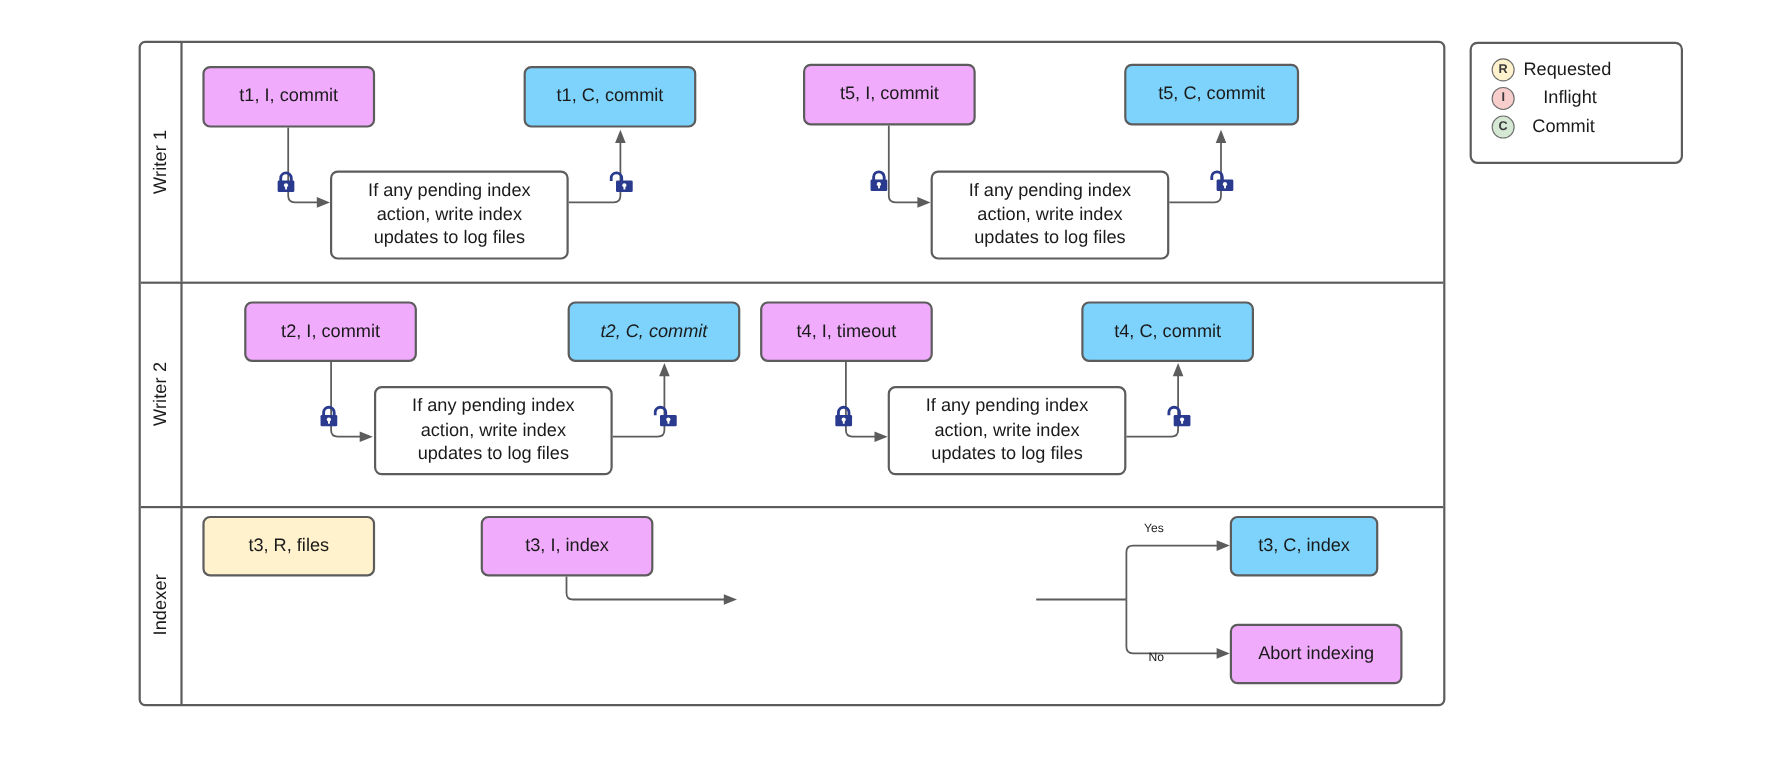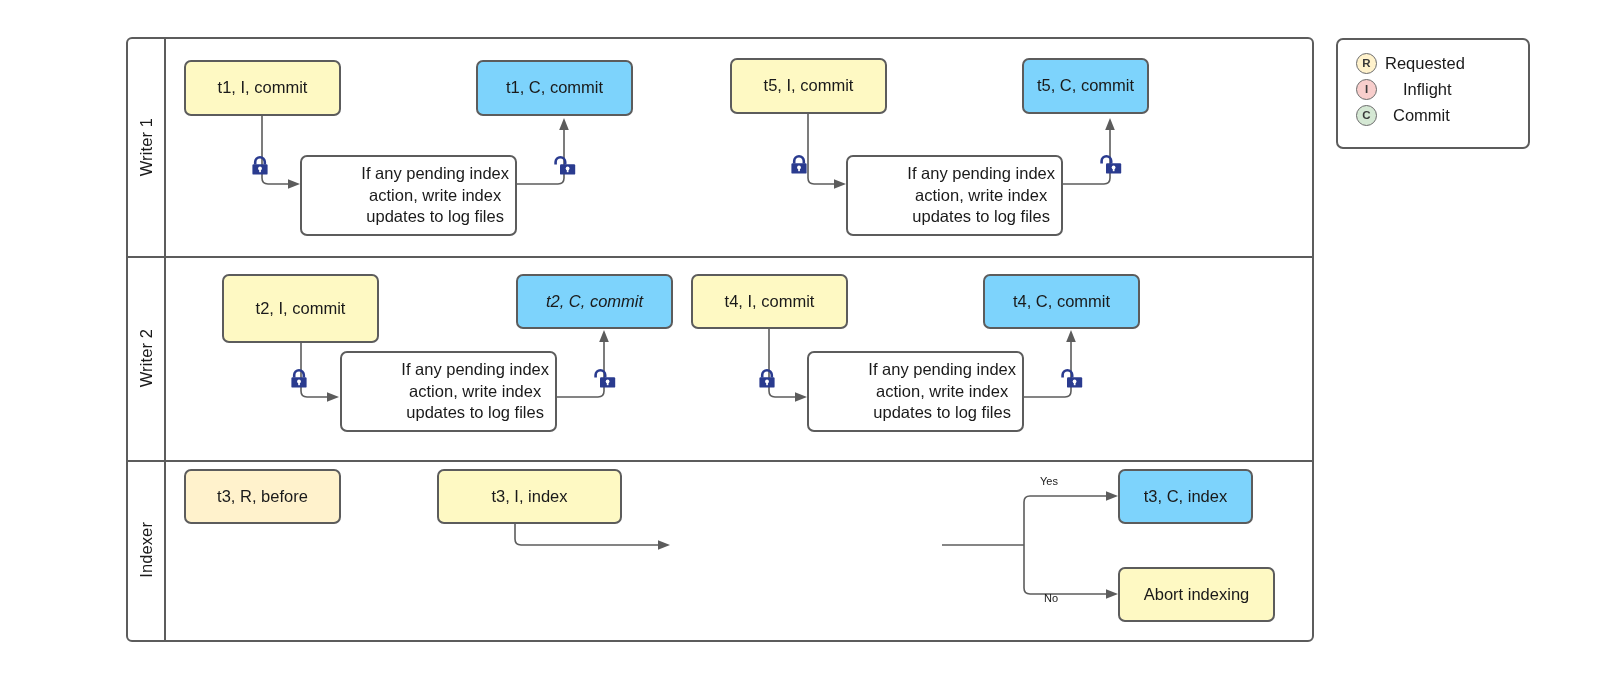--- a/index.html
+++ b/index.html
@@ -31,25 +31,25 @@
   }
 
   
   .node{
     position:absolute;box-sizing:border-box;
     border:2.2px solid #5c5c5c;border-radius:7px;
     display:flex;align-items:center;justify-content:center;
     text-align:center;font-size:16.5px;line-height:1.32;color:#1a1a1a;
     padding:2px 6px;
   }
-  .n-pink{background:#fef9c3;}
+  .n-pink{background:#f0abfc;}
   .n-green{background:#7dd3fc;}
   .n-yellow{background:#fff2cc;}
   .n-white{background:#ffffff;}
-  .node.multiline{line-height:1.33;justify-content:flex-end;}
+  .node.multiline{line-height:1.33;}
 
   
   .diamond-wrap{position:absolute;}
   .diamond-wrap svg{position:absolute;left:0;top:0;overflow:visible;}
   .diamond-text{
     position:absolute;left:0;top:0;width:100%;height:100%;
     display:flex;align-items:center;justify-content:center;text-align:center;
     font-size:16.5px;line-height:1.33;color:#1a1a1a;
   }
 
@@ -154,41 +154,41 @@
   </div>
 
   <div class="node n-green" style="left:476px;top:60px;width:157px;height:56px;">t1, C, commit</div>
 
   <div class="node n-pink" style="left:730px;top:58px;width:157px;height:56px;">t5, I, commit</div>
 
   <div class="node n-white multiline" style="left:846px;top:155px;width:217px;height:81px;">
     <span>If&nbsp;any&nbsp;pending&nbsp;index<br>action,&nbsp;write&nbsp;index<br>updates&nbsp;to&nbsp;log&nbsp;files</span>
   </div>
 
-  <div class="node n-green" style="left:1022px;top:58px;width:127px;height:56px;">t5, C, commit</div>
-
-  <div class="node n-pink" style="left:222px;top:274px;width:157px;height:69px;">t2, I, commit</div>
+  <div class="node n-green" style="left:1022px;top:58px;width:159px;height:56px;">t5, C, commit</div>
+
+  <div class="node n-pink" style="left:222px;top:274px;width:157px;height:55px;">t2, I, commit</div>
 
   <div class="node n-white multiline" style="left:340px;top:351px;width:217px;height:81px;">
     <span>If&nbsp;any&nbsp;pending&nbsp;index<br>action,&nbsp;write&nbsp;index<br>updates&nbsp;to&nbsp;log&nbsp;files</span>
   </div>
 
   <div class="node n-green" style="left:516px;top:274px;width:157px;height:55px;font-style:italic;">t2, C, commit</div>
 
-  <div class="node n-pink" style="left:691px;top:274px;width:157px;height:55px;">t4, I, commit</div>
+  <div class="node n-pink" style="left:691px;top:274px;width:157px;height:55px;">t4, I, timeout</div>
 
   <div class="node n-white multiline" style="left:807px;top:351px;width:217px;height:81px;">
     <span>If&nbsp;any&nbsp;pending&nbsp;index<br>action,&nbsp;write&nbsp;index<br>updates&nbsp;to&nbsp;log&nbsp;files</span>
   </div>
 
   <div class="node n-green" style="left:983px;top:274px;width:157px;height:55px;">t4, C, commit</div>
 
-  <div class="node n-yellow" style="left:184px;top:469px;width:157px;height:55px;">t3, R, before</div>
-
-  <div class="node n-pink" style="left:437px;top:469px;width:185px;height:55px;">t3, I, index</div>
+  <div class="node n-yellow" style="left:184px;top:469px;width:157px;height:55px;">t3, R, files</div>
+
+  <div class="node n-pink" style="left:437px;top:469px;width:157px;height:55px;">t3, I, index</div>
 
 
   <div class="node n-green" style="left:1118px;top:469px;width:135px;height:55px;">t3, C, index</div>
 
   <div class="node n-pink" style="left:1118px;top:567px;width:157px;height:55px;">Abort indexing</div>
 
   <div class="edge-label" style="left:1040px;top:475px;">Yes</div>
   <div class="edge-label" style="left:1044px;top:592px;">No</div>
 
   <div class="lock" style="left:249px;top:155px;">

